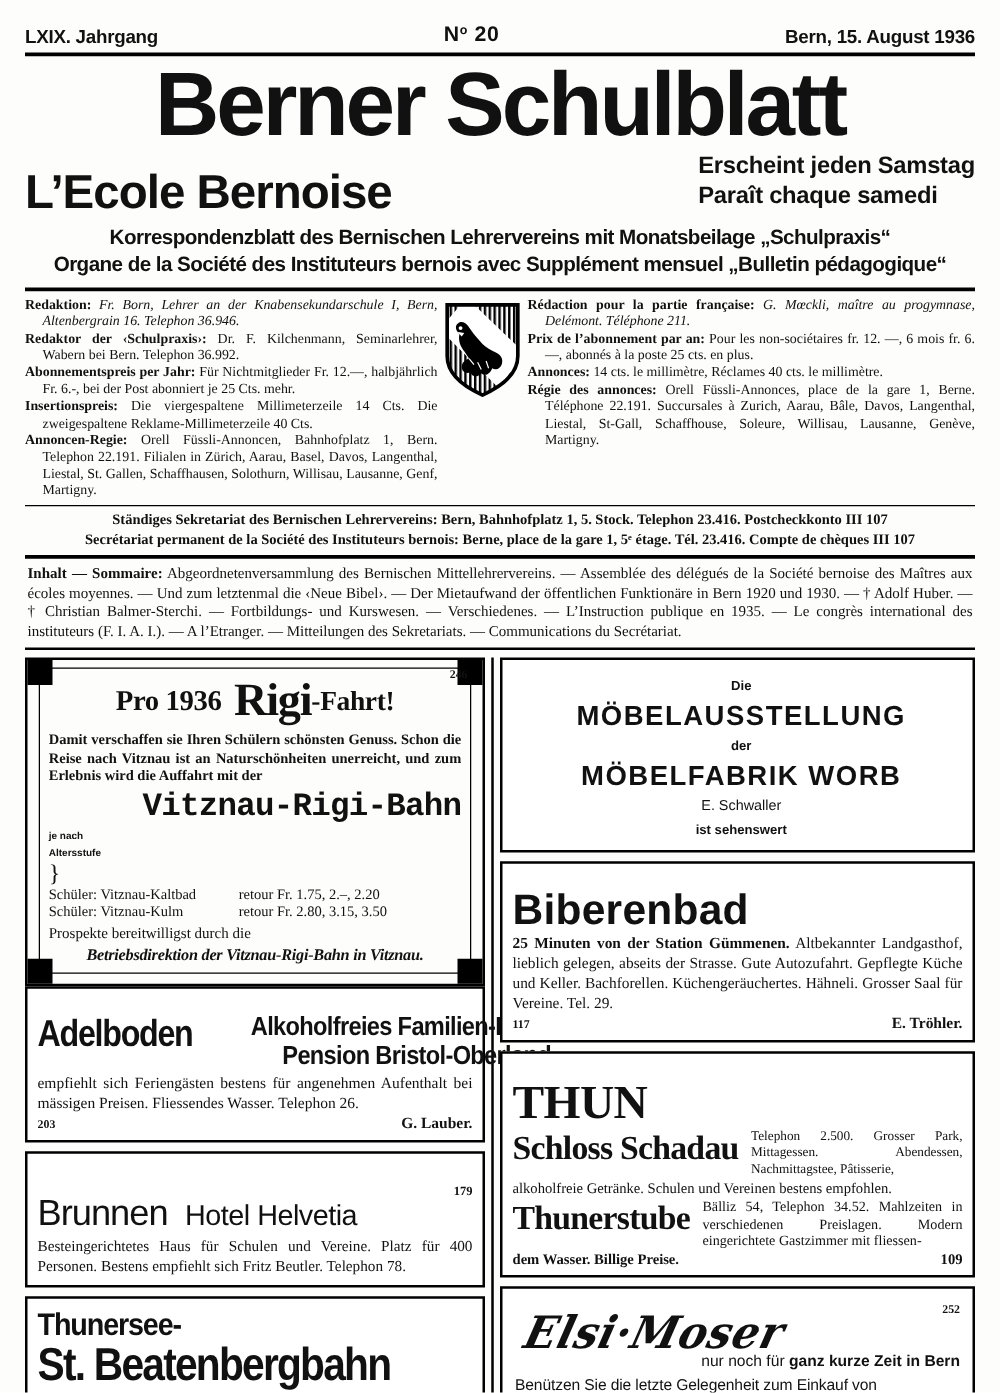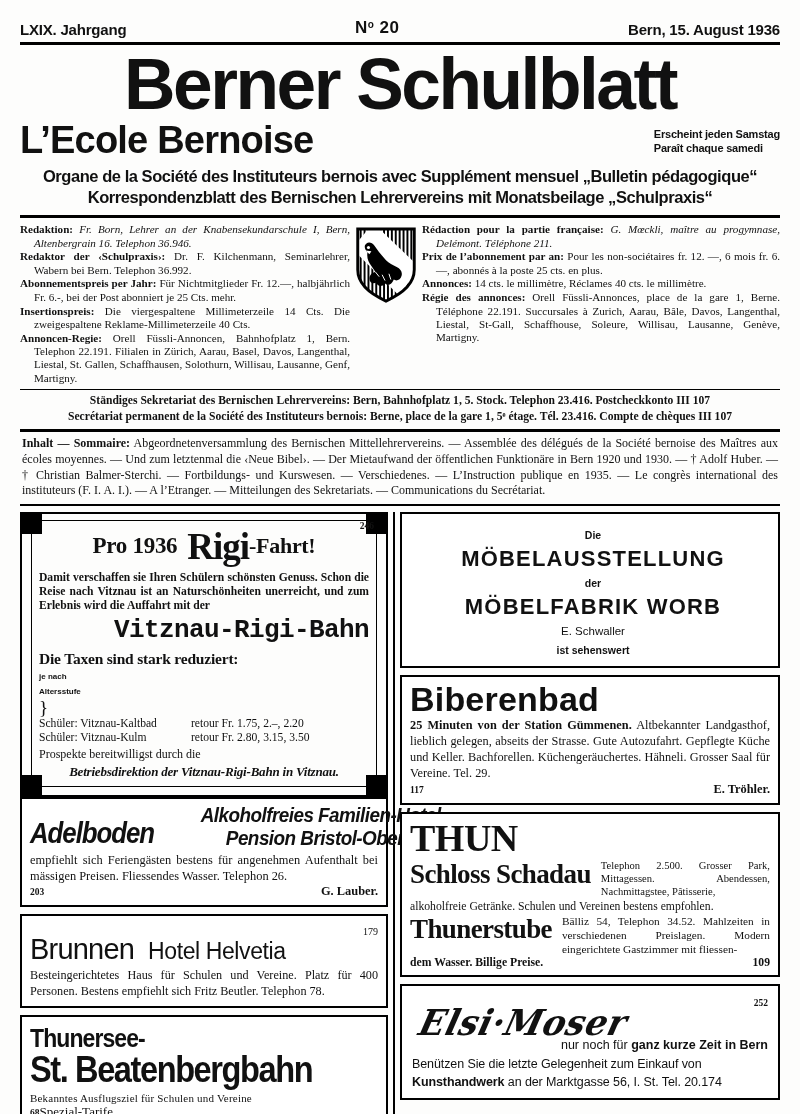--- a/index.html
+++ b/index.html
@@ -83,21 +83,21 @@
     font-family: "Liberation Sans", "DejaVu Sans", sans-serif;
     font-weight: bold;
     font-size: 38px;
     line-height: 1.0;
     letter-spacing: -0.8px;
     white-space: nowrap;
   }
   .appear-box {
     font-family: "Liberation Sans", "DejaVu Sans", sans-serif;
     font-weight: bold;
-    font-size: 11px;
+    font-size: 19px;
     line-height: 1.28;
     text-align: left;
     padding-bottom: 4px;
     letter-spacing: -0.2px;
   }
   .corr-line {
     font-family: "Liberation Sans", "DejaVu Sans", sans-serif;
     font-weight: bold;
     font-size: 16.5px;
     line-height: 1.32;
@@ -296,29 +296,28 @@
     font-style: italic;
     font-weight: bold;
     font-size: 13px;
     text-align: center;
     margin-top: 2px;
     letter-spacing: -0.2px;
   }
 
   
   .plainad {
-    padding: 5px 8px 6px 8px;
+    padding: 20px 8px 6px 8px;
     box-sizing: border-box;
     position: relative;
   }
   .adel-row {
     display: flex;
-    align-items: flex-end;
+    align-items: flex-start;
     justify-content: space-between;
-    font-style: italic;
   }
   .adelboden {
     font-family: "Liberation Sans", "DejaVu Sans", sans-serif;
     font-weight: bold;
     font-size: 30px;
     letter-spacing: -1.2px;
     transform: scaleX(0.86);
     transform-origin: left center;
     white-space: nowrap;
   }
@@ -557,22 +556,22 @@
 
   <div class="masthead-row2">
     <div class="masthead-sub">L’Ecole Bernoise</div>
     <div class="appear-box">
       <div>Erscheint jeden Samstag</div>
       <div>Paraît chaque samedi</div>
     </div>
   </div>
 
   <div class="corr-line">
+    <div>Korrespondenzblatt des Bernischen Lehrervereins mit Monatsbeilage „Schulpraxis“</div>
     <div>Organe de la Société des Instituteurs bernois avec Supplément mensuel „Bulletin pédagogique“</div>
-    <div>Korrespondenzblatt des Bernischen Lehrervereins mit Monatsbeilage „Schulpraxis“</div>
   </div>
 
   <div class="rule-thick" style="margin-top:6px"></div>
 
   <div class="info-wrap">
 
     <div class="info-col left">
       <div class="info-item"><b>Redaktion:</b><i> Fr. Born, Lehrer an der Knabensekundarschule I, Bern, Altenbergrain 16.  Telephon 36.946.</i></div>
       <div class="info-item"><b>Redaktor der ‹Schulpraxis›:</b><span> Dr. F. Kilchenmann, Seminarlehrer, Wabern bei Bern.  Telephon 36.992.</span></div>
       <div class="info-item"><b>Abonnementspreis per Jahr:</b><span> Für Nichtmitglieder Fr. 12.—, halbjährlich Fr. 6.-, bei der Post abonniert je 25 Cts. mehr.</span></div>
@@ -637,21 +636,20 @@
         <span class="corner br"></span>
         <div class="rigi-inner">
           <div class="ref-num" style="right:2px; top:0px;">246</div>
           <div class="rigi-head">
             <span class="pro1936">Pro 1936</span>
             <span class="rigi-big">Rigi</span>
             <span class="fahrt">-Fahrt!</span>
           </div>
           <div class="rigi-body">Damit verschaffen sie Ihren Schülern schönsten Genuss. Schon die Reise nach Vitznau ist an Naturschönheiten unerreicht, und zum Erlebnis wird die Auffahrt mit der</div>
           <div class="vrb">Vitznau-Rigi-Bahn</div>
-          <div class="taxen-head">Die Taxen sind stark reduziert:</div>
           <div class="taxen-table">
             <div class="taxen-key">
               <div>je nach</div>
               <div>Altersstufe</div>
             </div>
             <div class="taxen-brace">}</div>
             <div class="taxen-rows">
               <div class="taxen-row"><span class="w1">Schüler: Vitznau-Kaltbad</span><span>retour Fr. 1.75, 2.–, 2.20</span></div>
               <div class="taxen-row"><span class="w1">Schüler: Vitznau-Kulm</span><span>retour Fr. 2.80, 3.15, 3.50</span></div>
             </div>
@@ -670,21 +668,21 @@
           </span>
         </div>
         <div class="adel-body">empfiehlt sich Feriengästen bestens für angenehmen Aufenthalt bei mässigen Preisen. Fliessendes Wasser. Telephon 26.</div>
         <div class="adel-foot">
           <span class="num">203</span>
           <span>G. Lauber.</span>
         </div>
       </div>
 
       <div class="adbox plainad">
-        <div style="text-align:right"><span class="num" style="font-size:10px;font-weight:normal">179</span></div>
+        <div style="text-align:right"><span class="num" style="font-size:10px;font-weight:bold">179</span></div>
         <div class="brunnen-row" style="margin-top:-6px">
           <span class="brunnen-name">Brunnen</span>
           <span class="brunnen-hotel">Hotel Helvetia</span>
         </div>
         <div class="brunnen-body">Besteingerichtetes Haus für Schulen und Vereine. Platz für 400 Personen. Bestens empfiehlt sich Fritz Beutler. Telephon 78.</div>
       </div>
 
       <div class="adbox plainad" style="padding-top:7px">
         <div class="thunersee">Thunersee-</div>
         <div class="beaten">St. Beatenbergbahn</div>

